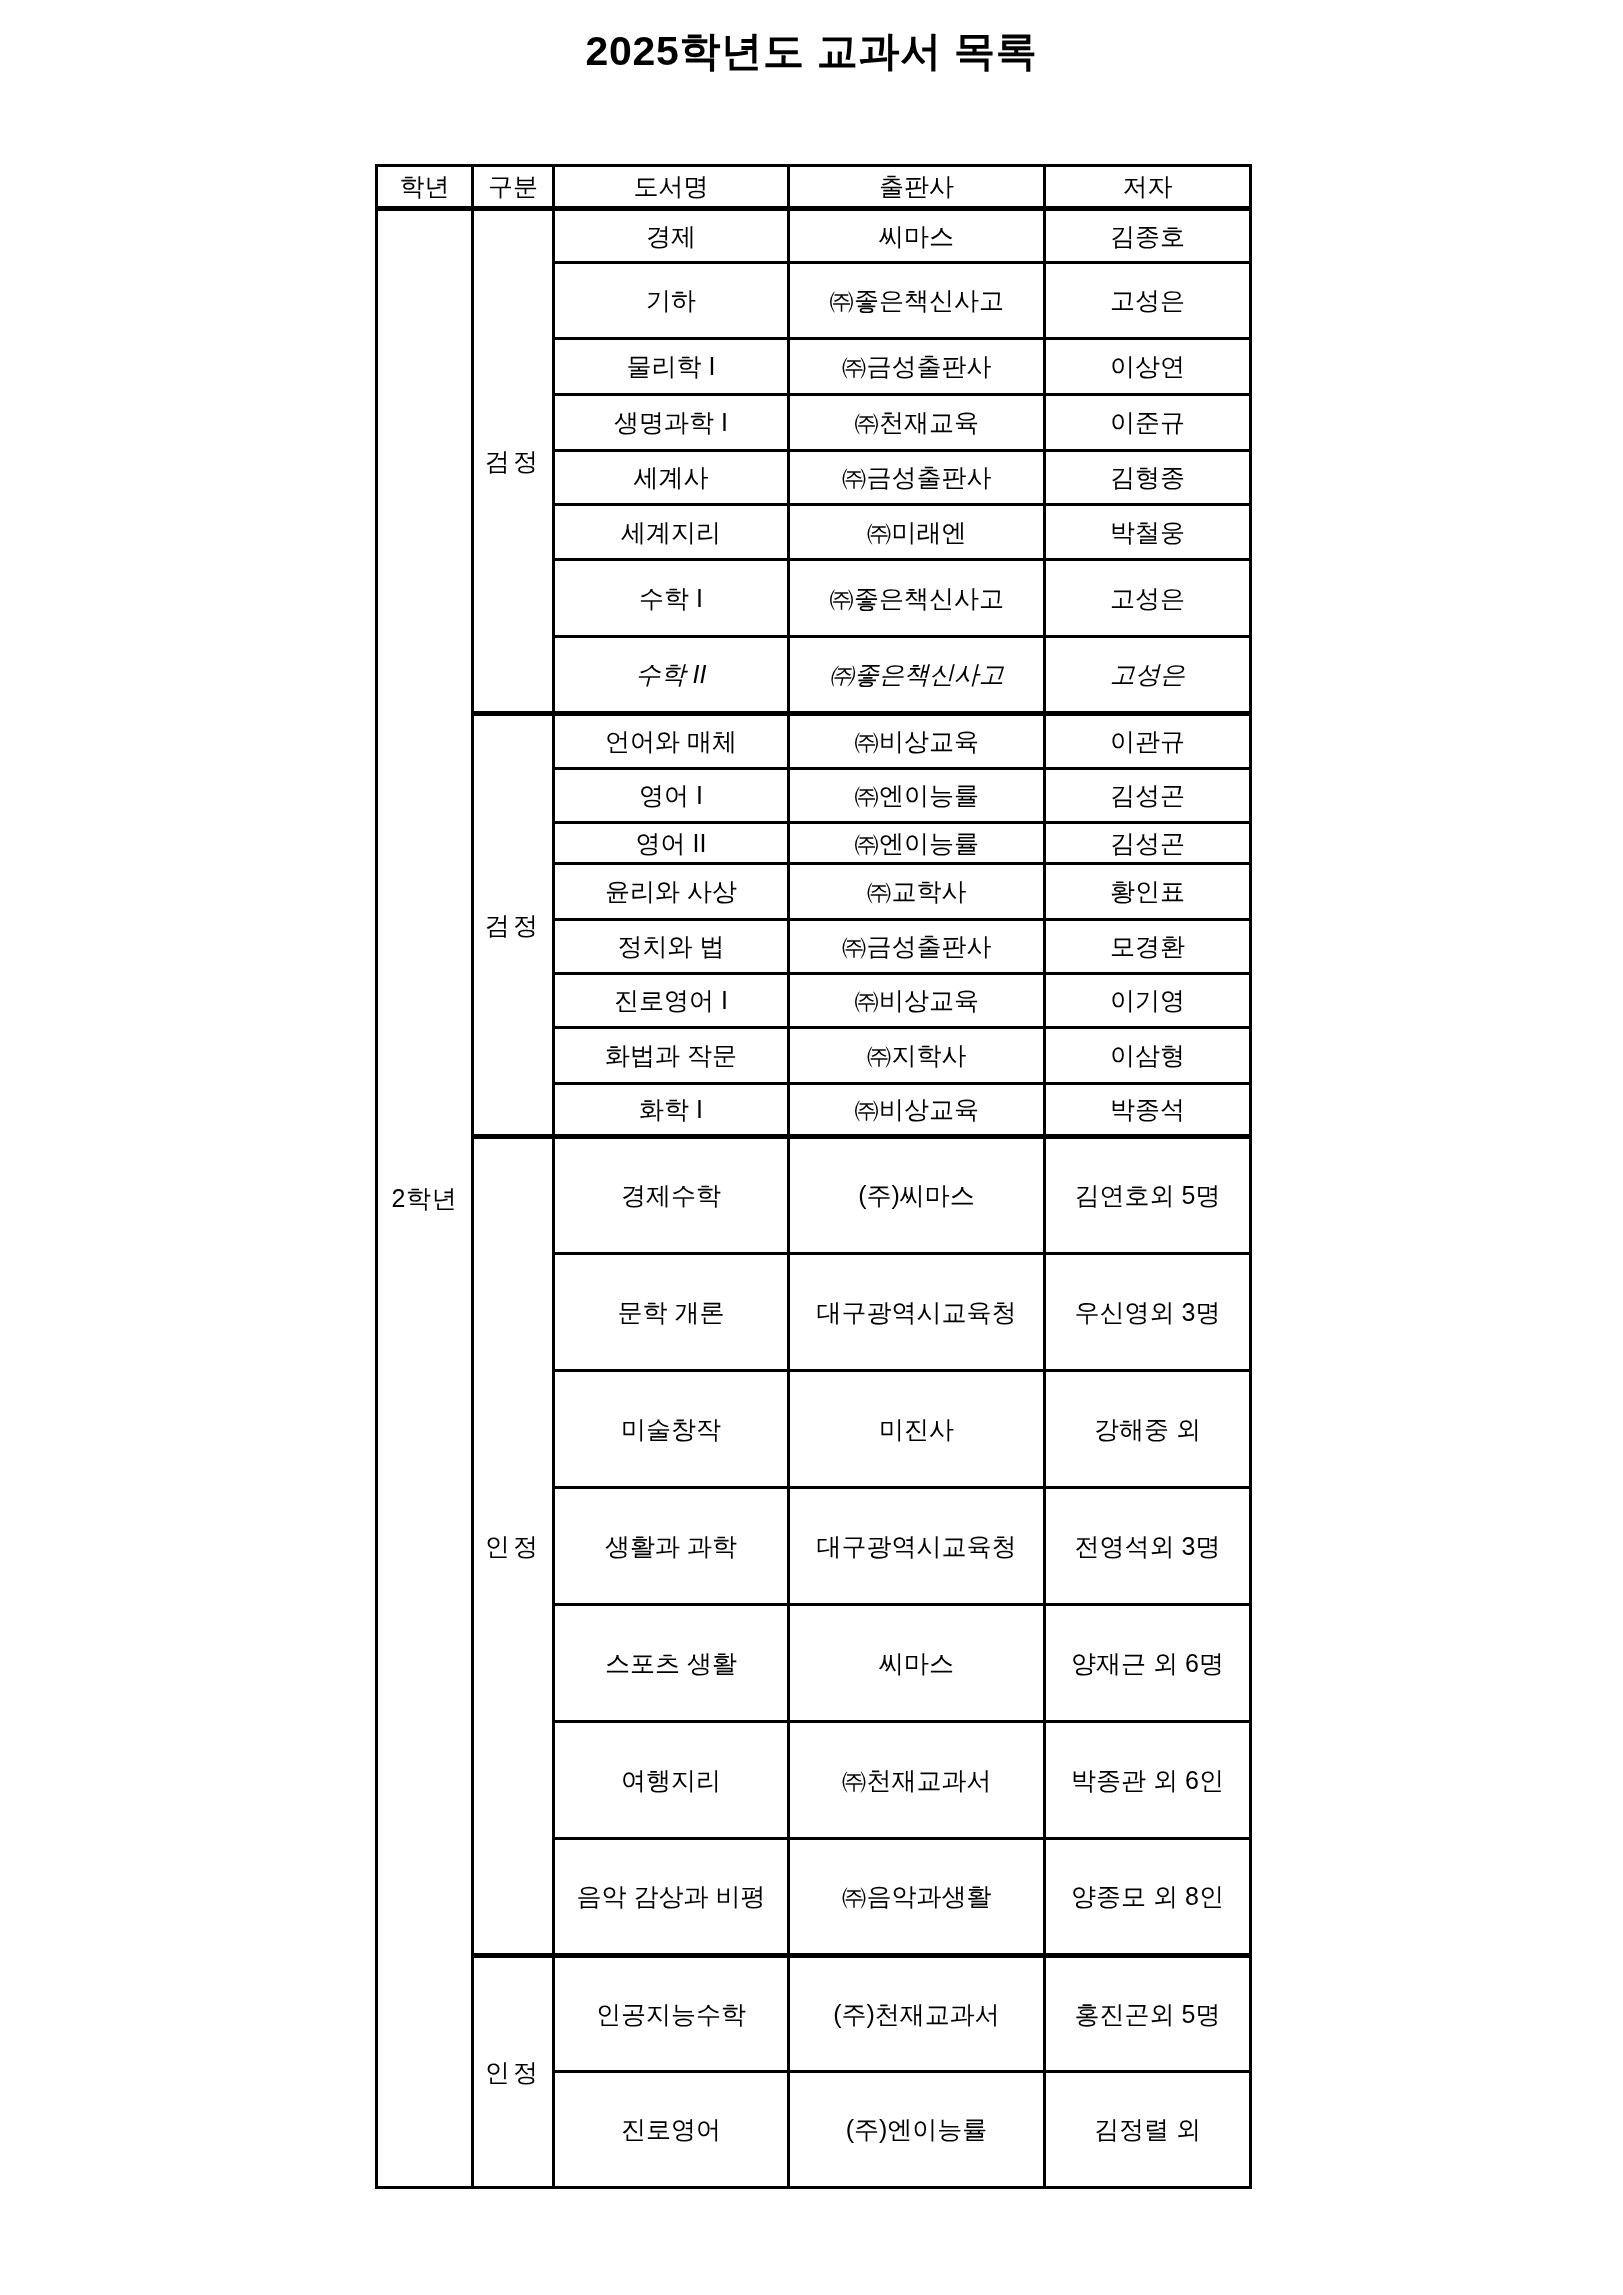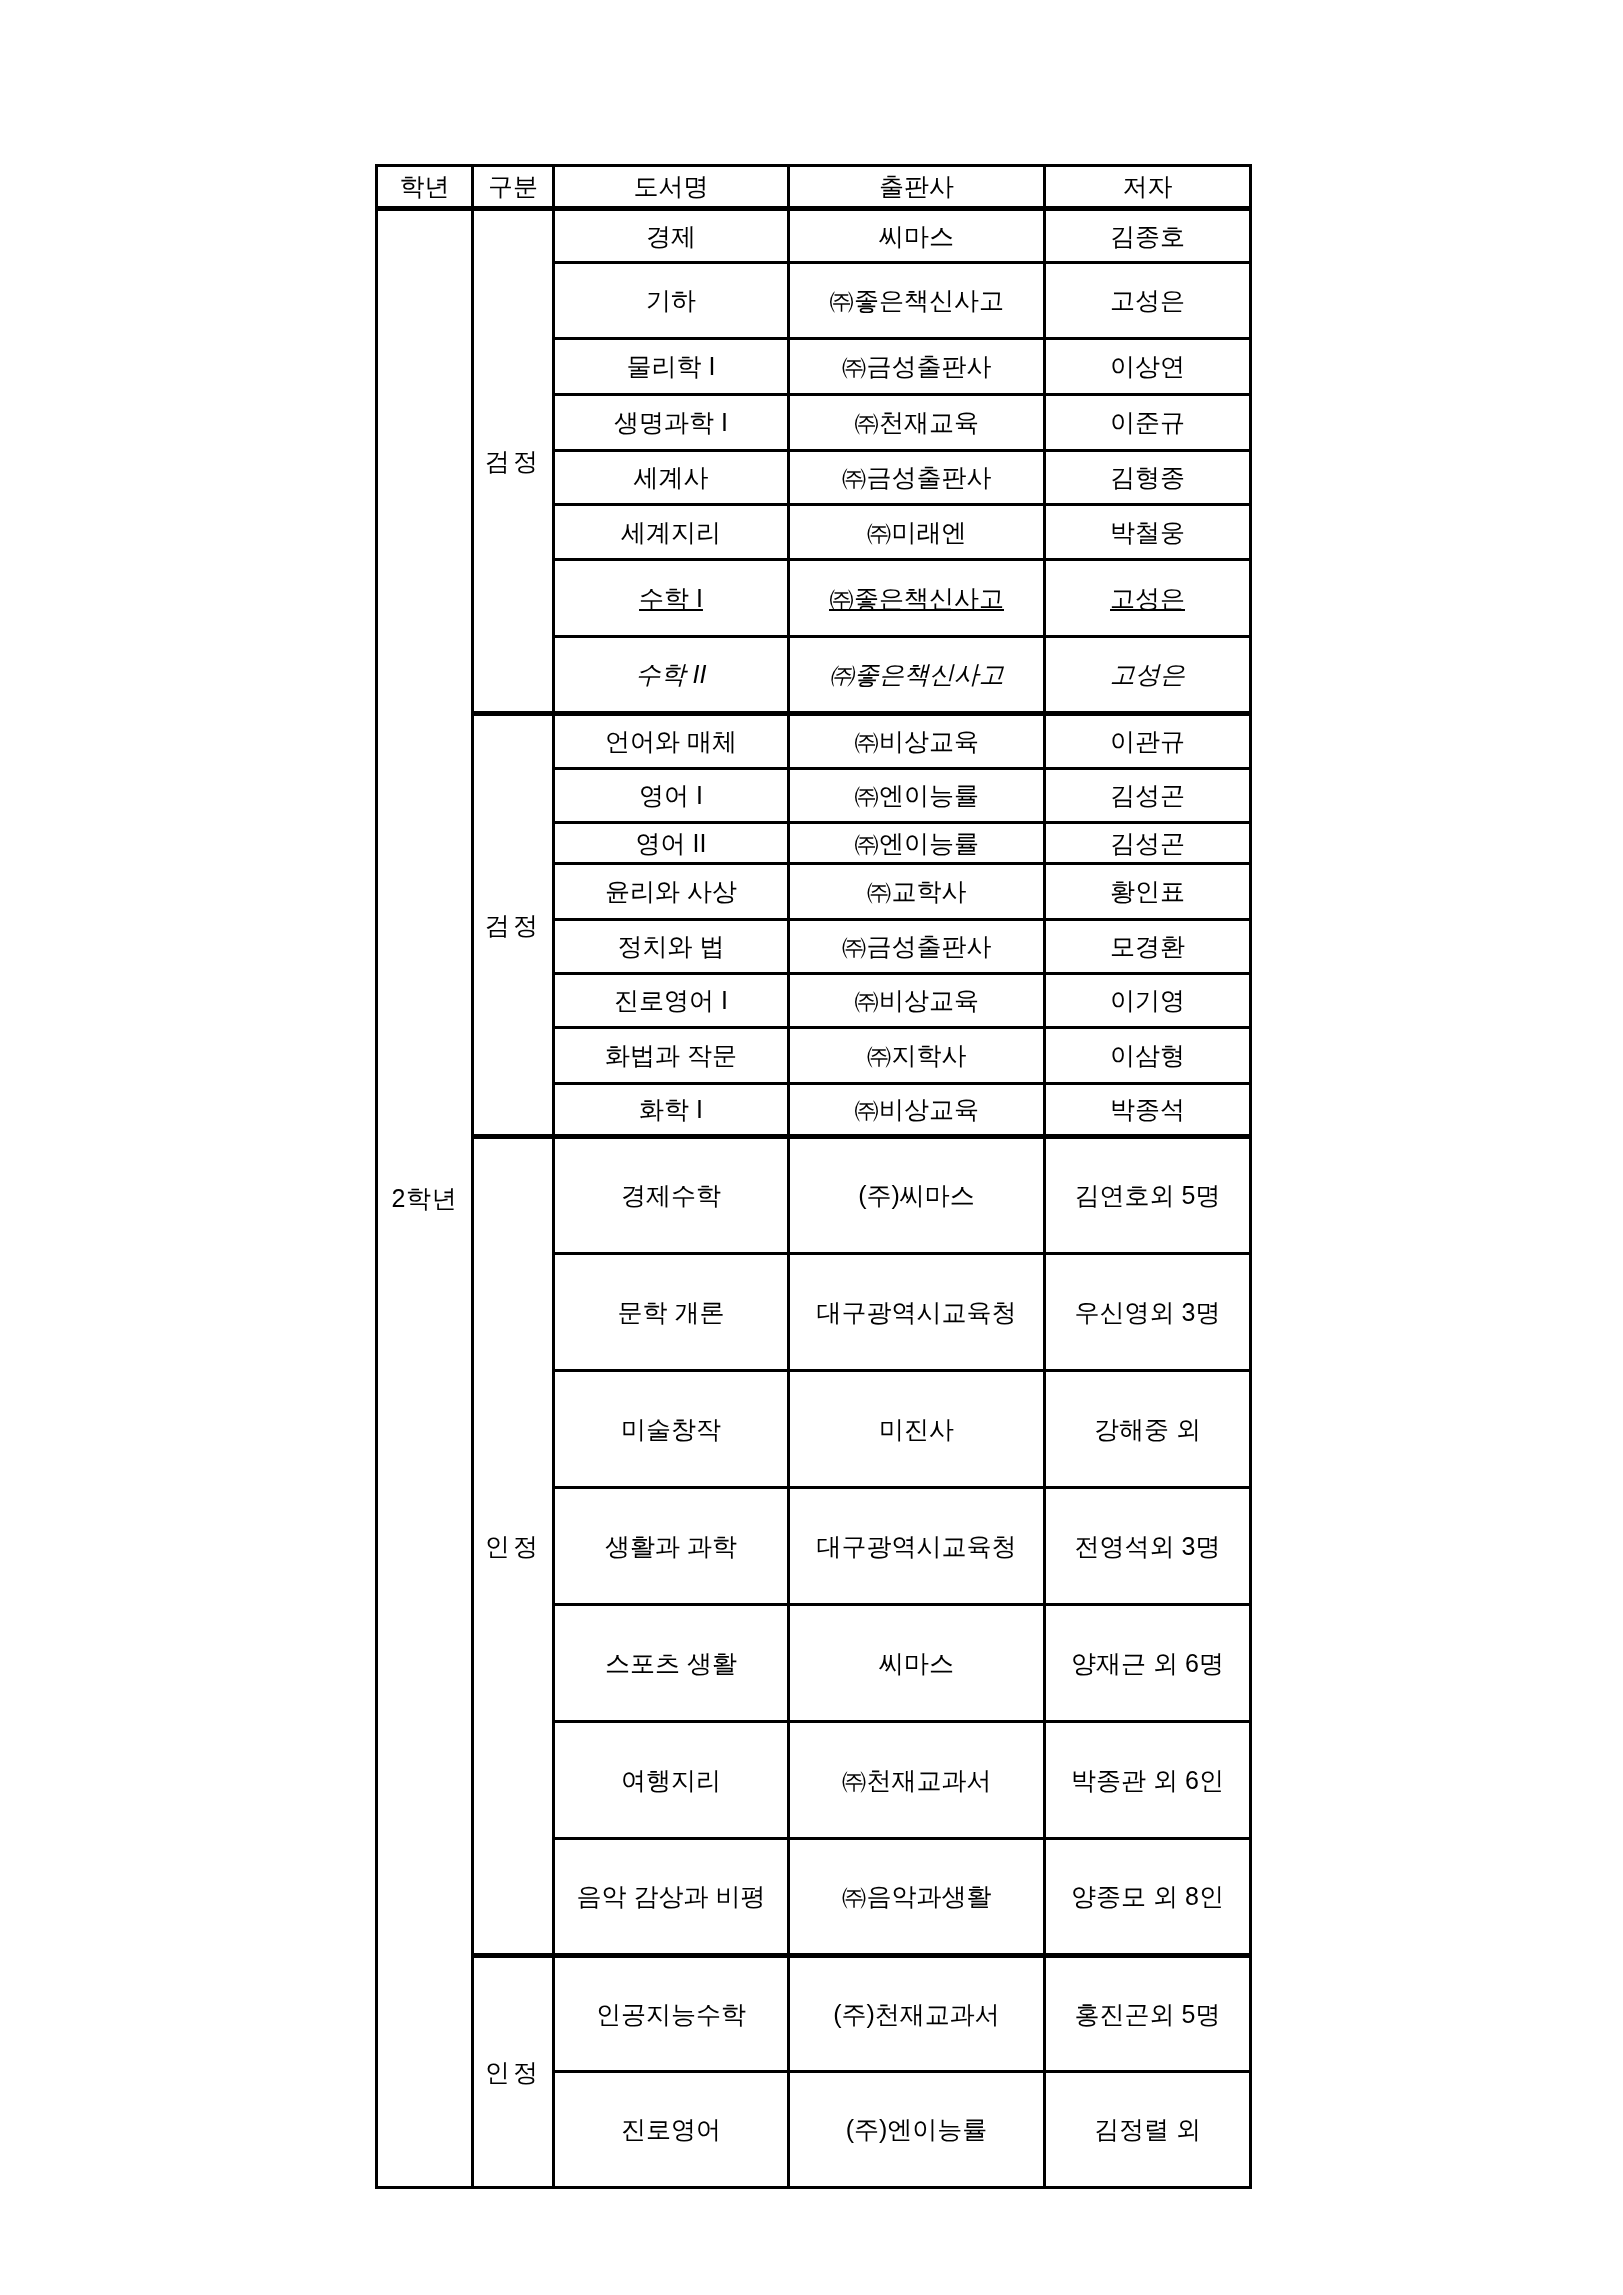--- a/index.html
+++ b/index.html
@@ -34,20 +34,21 @@
   thead tr { height: 43px; padding-left: 24px; }
   thead th { border-bottom: 5.9px solid #000000; }
   td.group-start { border-top: 5.9px solid #000000; }
   td.category-cell { letter-spacing: 3.3px; }
   td.grade-cell { letter-spacing: 0.7px; }
 </style>
 </head>
 <body>
 
 <div class="page">
+  <h1 class="doc-title">2025학년도 교과서 목록</h1>
 
   <table class="textbook-table">
     <colgroup>
       <col class="c-grade">
       <col class="c-category">
       <col class="c-title">
       <col class="c-pub">
       <col class="c-author">
     </colgroup>
     <thead>
@@ -85,21 +86,21 @@
         <tr style="height: 54px;">
           <td>세계사</td>
           <td>㈜금성출판사</td>
           <td>김형종</td>
         </tr>
         <tr style="height: 55px;">
           <td>세계지리</td>
           <td>㈜미래엔</td>
           <td>박철웅</td>
         </tr>
-        <tr style="height: 77px; text-decoration: underline;">
+        <tr style="height: 77px;">
           <td>수학 I</td>
           <td>㈜좋은책신사고</td>
           <td>고성은</td>
         </tr>
         <tr style="height: 77px; font-style: italic;">
           <td>수학 II</td>
           <td>㈜좋은책신사고</td>
           <td>고성은</td>
         </tr>
         <tr style="height: 55px;">

